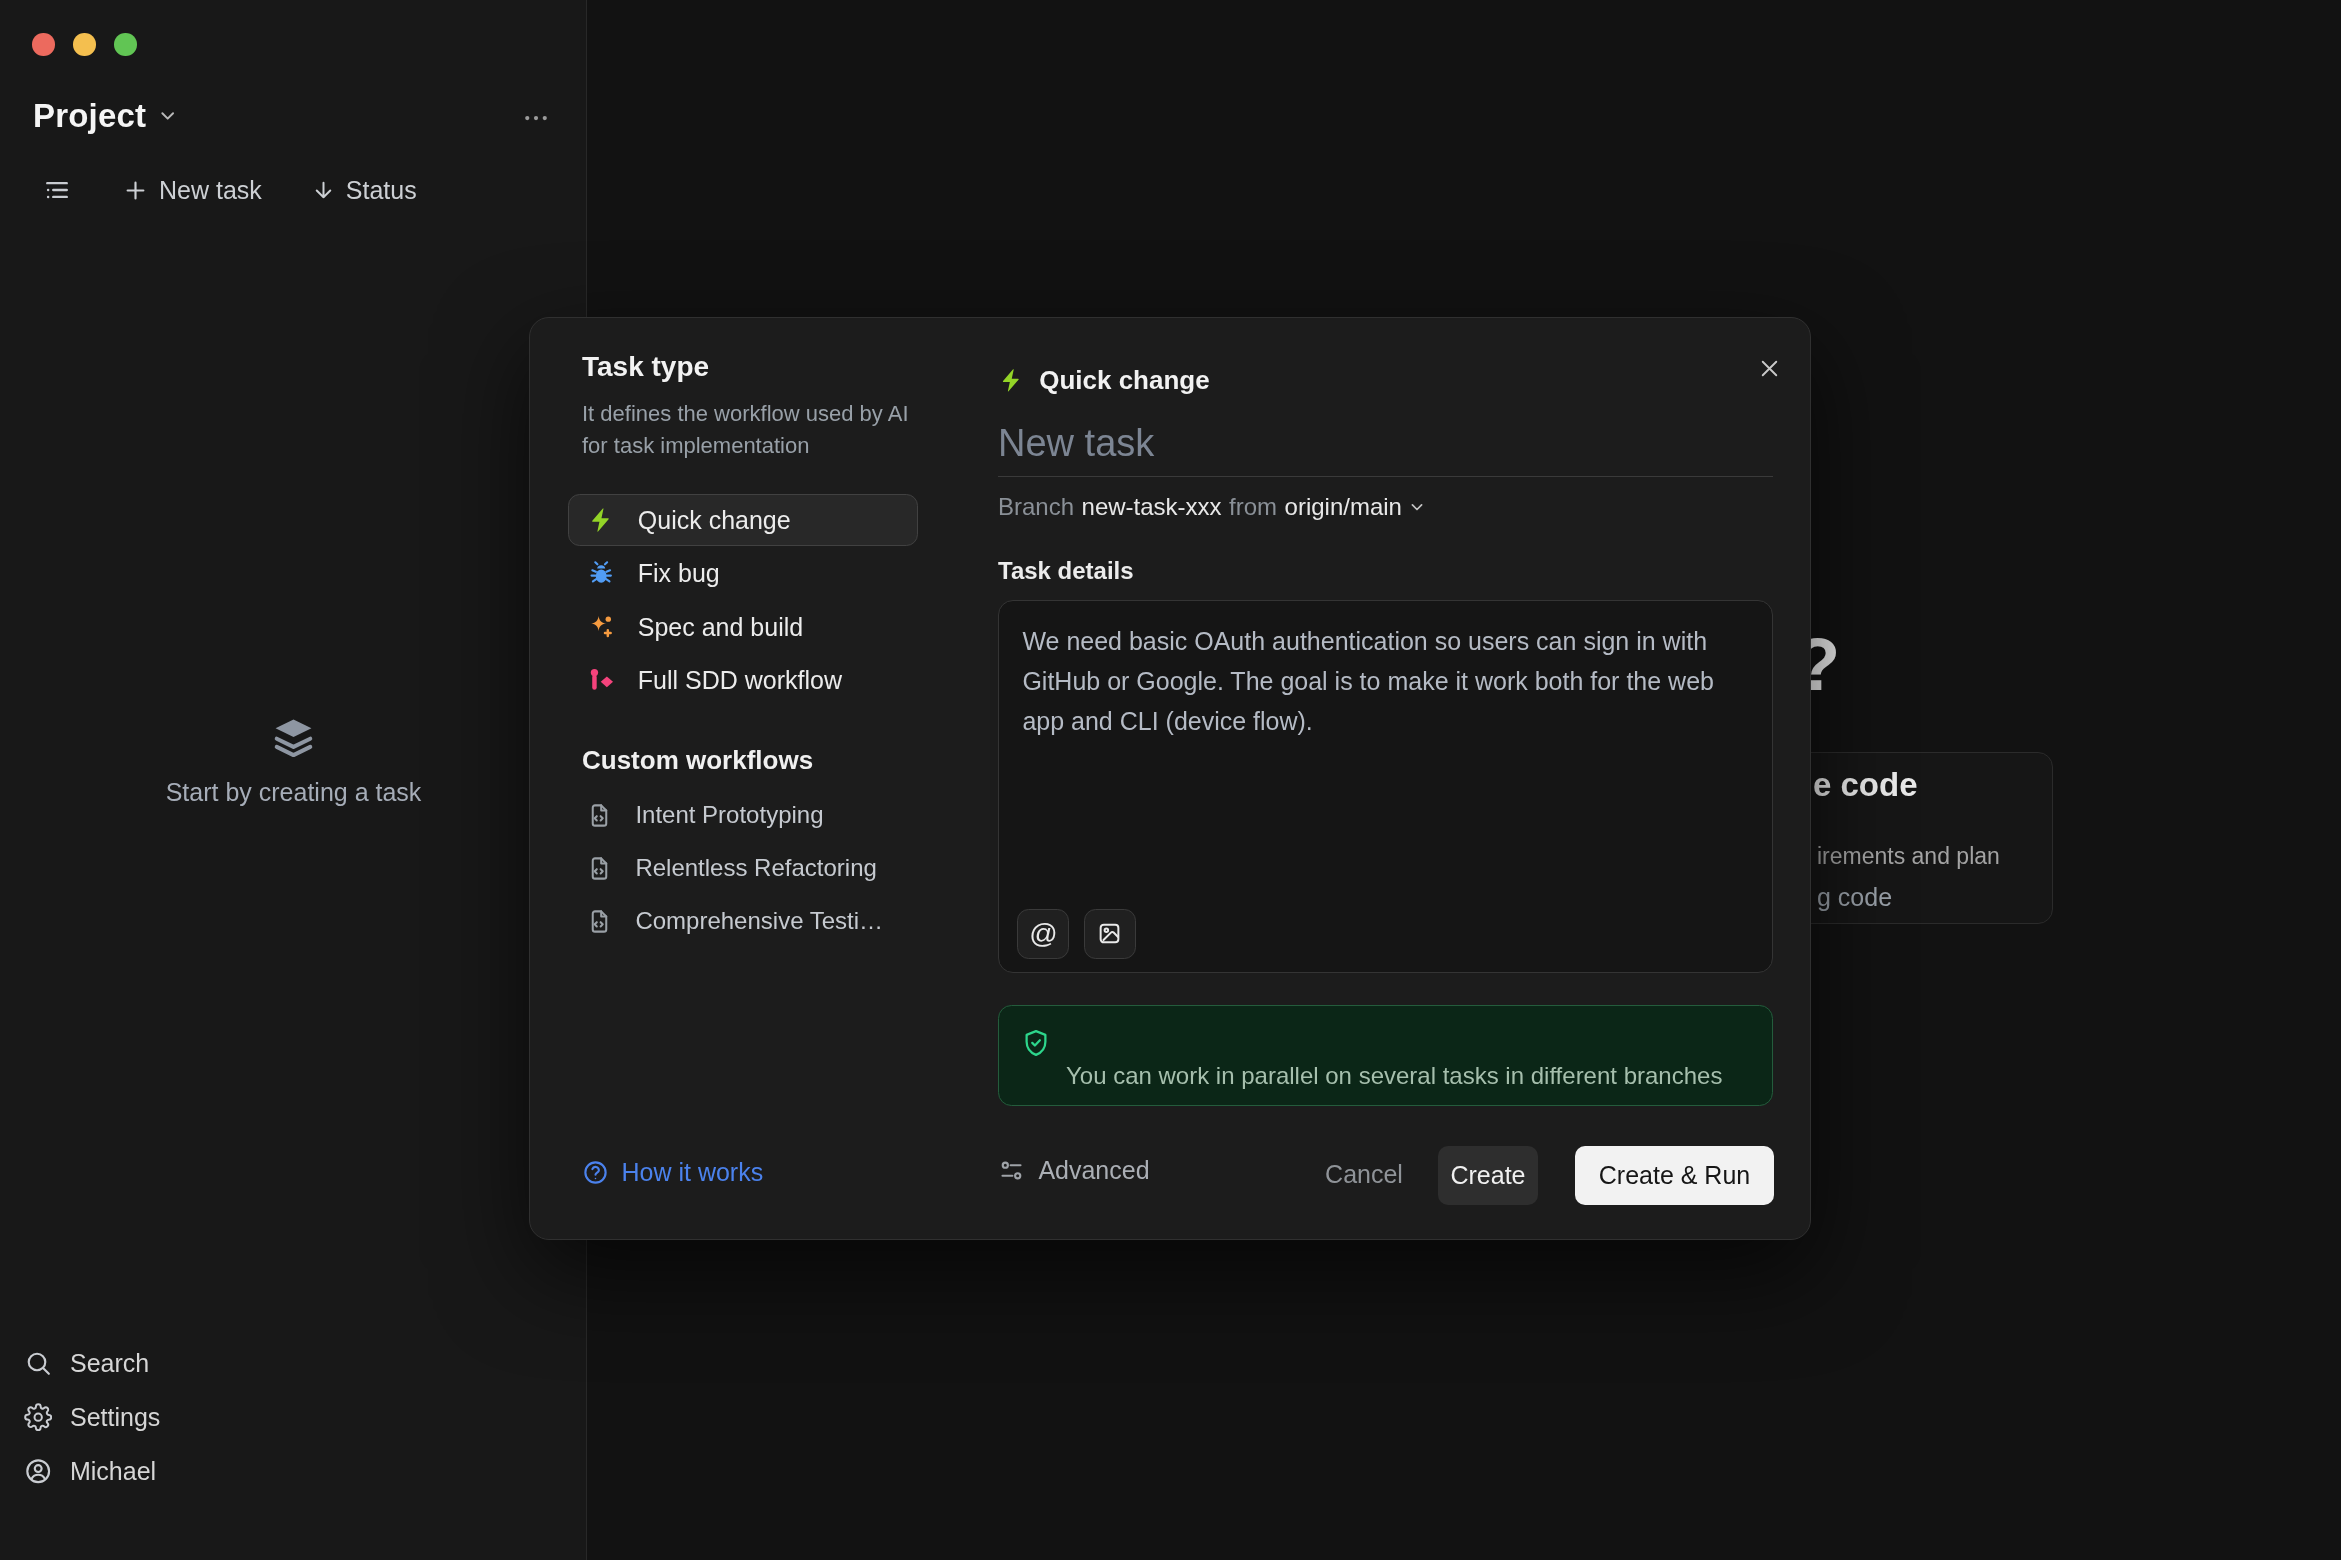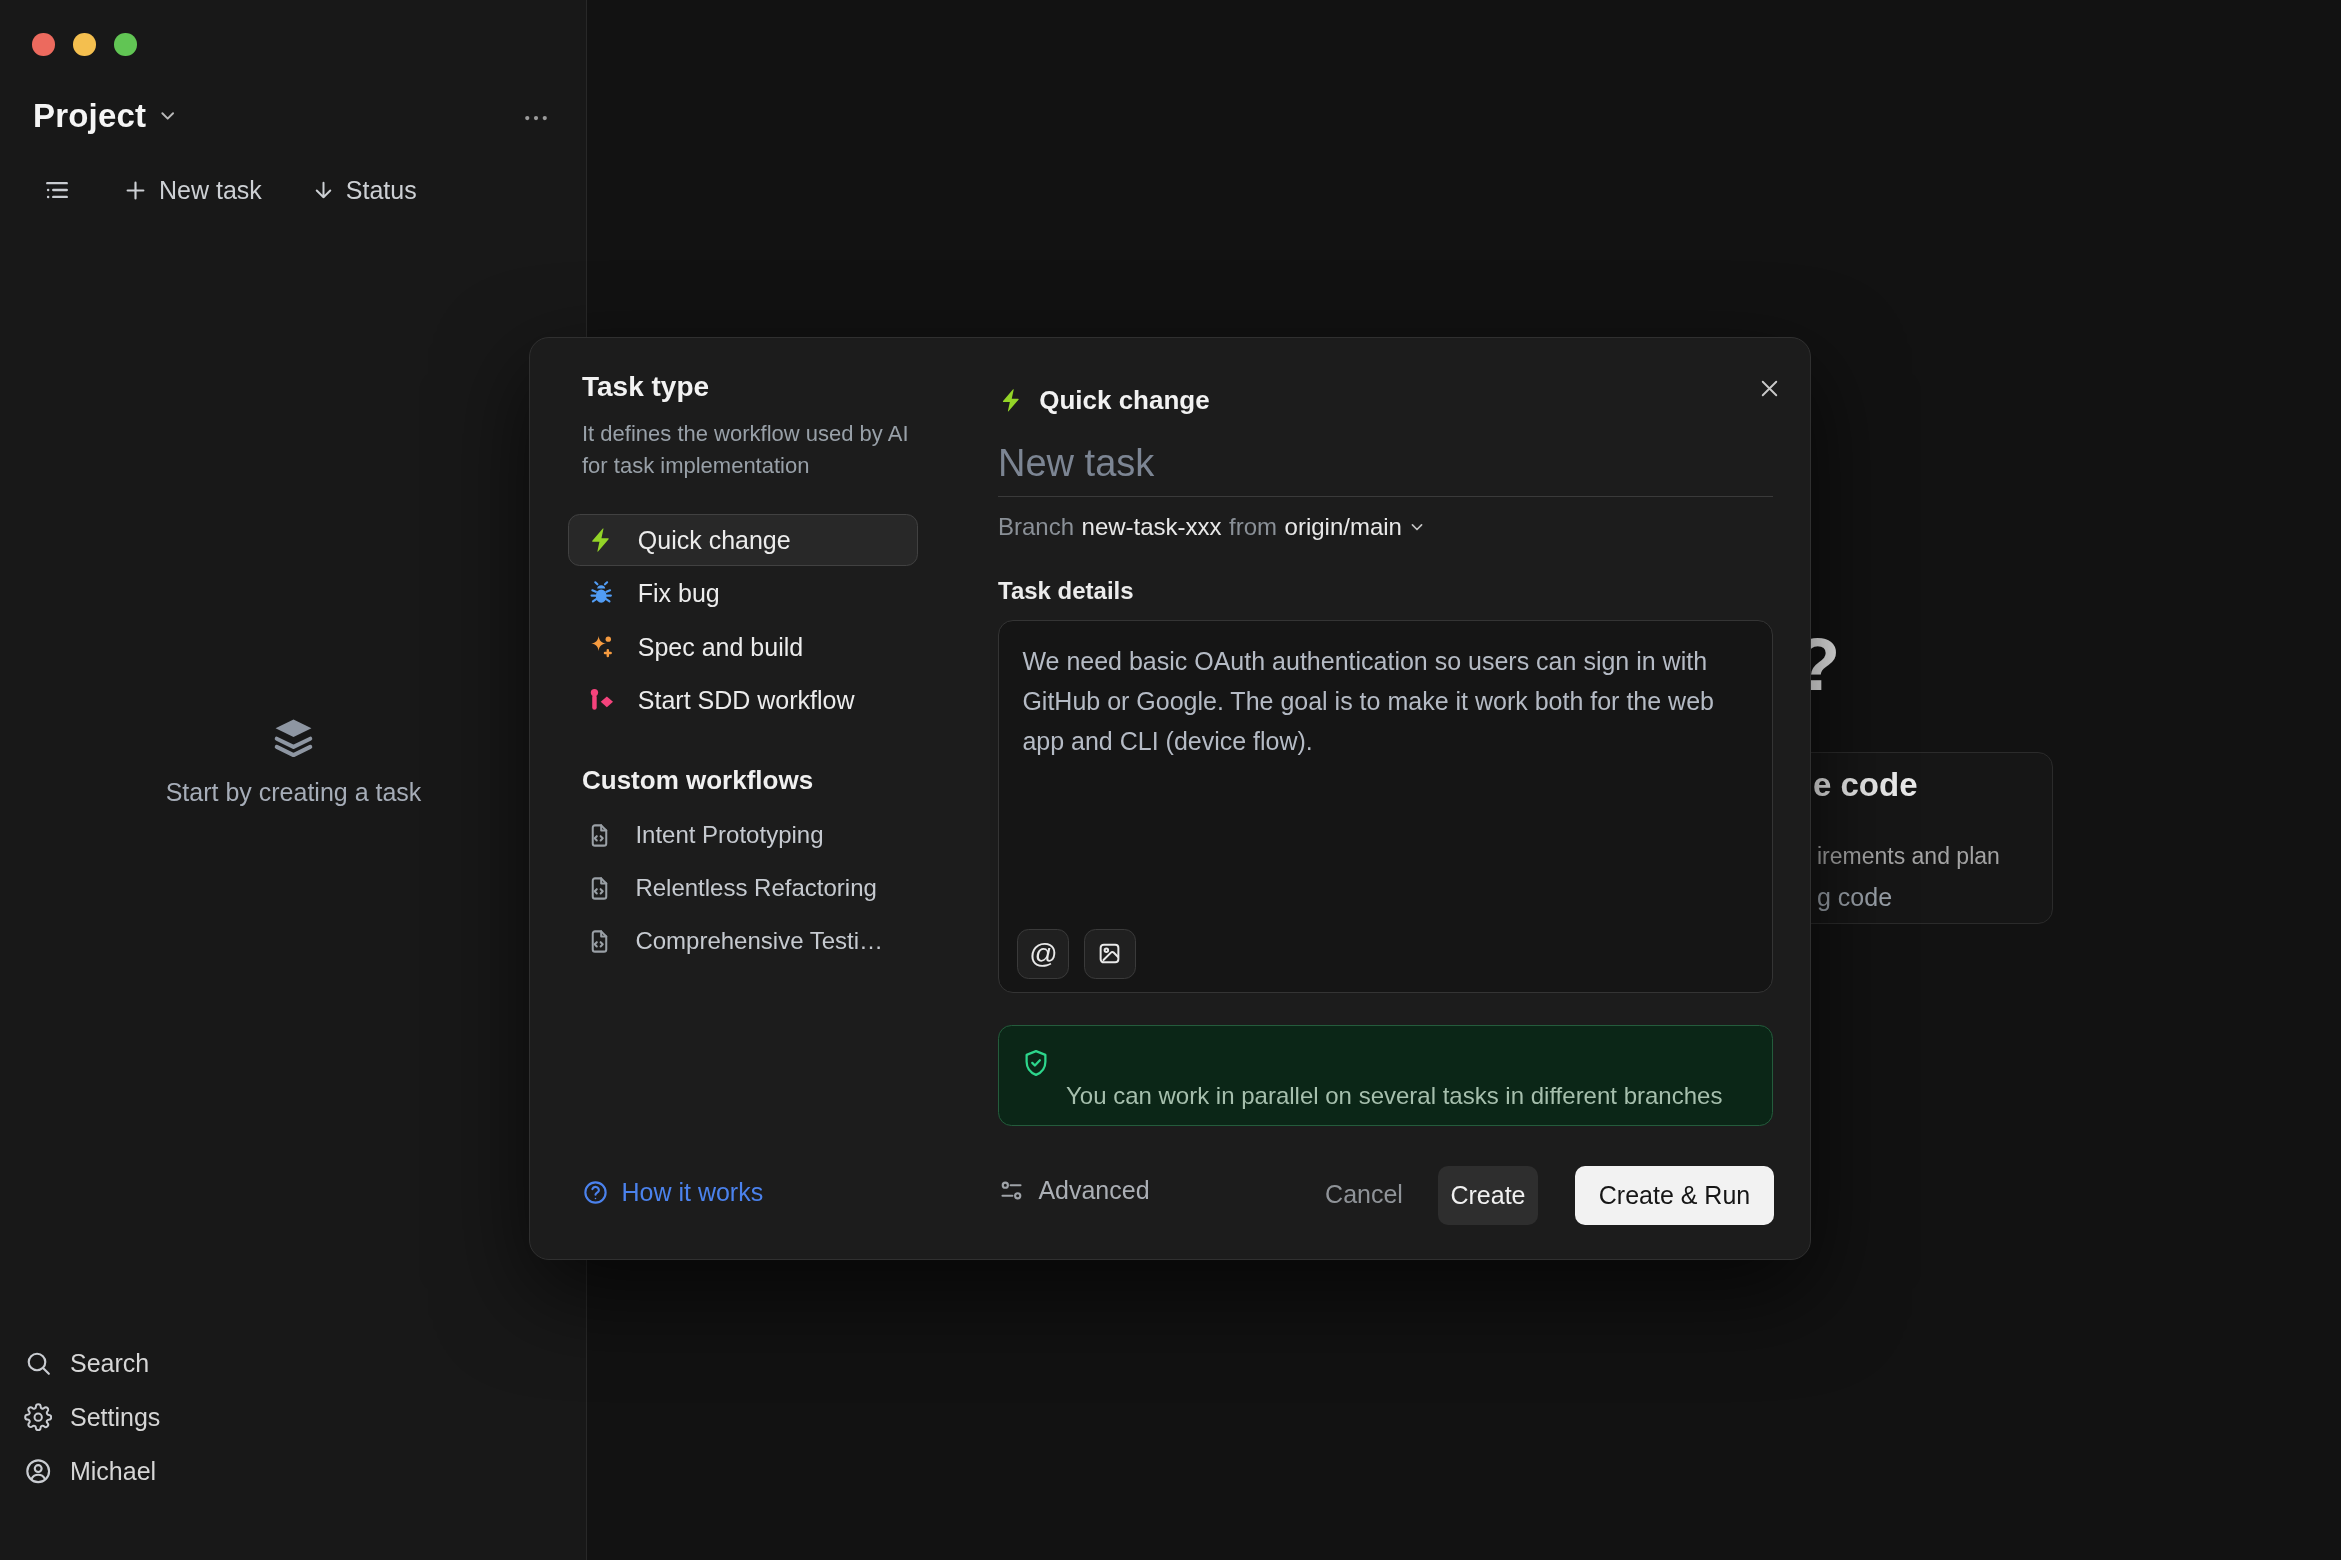--- a/index.html
+++ b/index.html
@@ -33,21 +33,21 @@
   .nav-item .lbl { font-size:25px; color:#D6D6D6; }
 
   
   .q-frag { position:absolute; left:1795px; top:622px; font-size:74px; font-weight:700; color:#EFEFEF; z-index:1; }
   .bg-card { position:absolute; left:1631px; top:752px; width:422px; height:172px; background:#161616; border:1.7px solid #2B2B2B; border-radius:15px; z-index:1; }
   .bg-card-title { position:absolute; left:1813px; top:766px; font-size:33px; font-weight:700; color:#E9E9E9; z-index:1; }
   .bg-card-l1 { position:absolute; left:1817px; top:843px; font-size:23px; color:#a3a3a3; z-index:1; }
   .bg-card-l2 { position:absolute; left:1817px; top:883px; font-size:25px; color:#99A0A8; z-index:1; }
 
   
-  .modal { position:absolute; left:529px; top:317px; width:1282px; height:923px; background:#1C1C1C; border:0.8px solid #303030; border-radius:20px; box-shadow:0 33px 92px rgba(0,0,0,.65); z-index:5;margin-top:20px; }
+  .modal { position:absolute; left:529px; top:317px; width:1282px; height:923px; background:#1C1C1C; border:0.8px solid #303030; border-radius:20px; box-shadow:0 33px 92px rgba(0,0,0,.65); z-index:5; }
 
   .tt-title { position:absolute; left:52px; top:33px; font-size:28px; font-weight:700; color:#F2F2F2; }
   .tt-desc { position:absolute; left:52px; top:80px; width:351px; font-size:22px; line-height:32px; color:#98A0A8; }
 
   .opt { position:absolute; left:38px; width:350px; height:52px; display:flex; align-items:center; padding-left:18.4px; gap:22px; border-radius:11.7px; border:0.8px solid transparent; cursor:default; }
   .opt .lbl { font-size:25px; color:#ECECEC; }
   .opt.selected { background:#282828; border-color:#414141; }
   .opt-1 { top:176px; } .opt-2 { top:229px; } .opt-3 { top:283px; } .opt-4 { top:336px; }
   .c-green { color:#93D427; } .c-blue { color:#519CF4; } .c-orange { color:#F59B40; } .c-pink { color:#F4437C; }
 
@@ -230,21 +230,21 @@
       <span class="lbl">Fix bug</span>
     </div>
     <div class="opt opt-4">
       <span class="icon c-pink">
         <svg width="28.4" height="28.4" viewBox="0 0 24 24" fill="currentColor">
             <circle cx="6.3" cy="5.6" r="3.1"></circle>
             <rect x="4.4" y="7.5" width="3.8" height="12.5" rx="1.9"></rect>
             <path d="M11.6 13.4l5.2-4.6 5.2 4.6-5.2 4.6z"></path>
           </svg>
       </span>
-      <span class="lbl">Start SDD workflow</span>
+      <span class="lbl">Full SDD workflow</span>
     </div>
 
     <div class="cw-heading">Custom workflows</div>
 
     <div class="cw cw-1">
       <span class="icon">
         <svg width="27" height="27" viewBox="0 0 24 24" fill="none" stroke="currentColor" stroke-width="1.8" stroke-linecap="round" stroke-linejoin="round">
             <path d="M13.5 3H8a2 2 0 0 0-2 2v14a2 2 0 0 0 2 2h8a2 2 0 0 0 2-2V7.5z"></path>
             <path d="M13.5 3v4.5H18"></path>
             <path d="M9.6 12.6l-1.9 1.9 1.9 1.9M13 12.6l1.9 1.9-1.9 1.9"></path>

